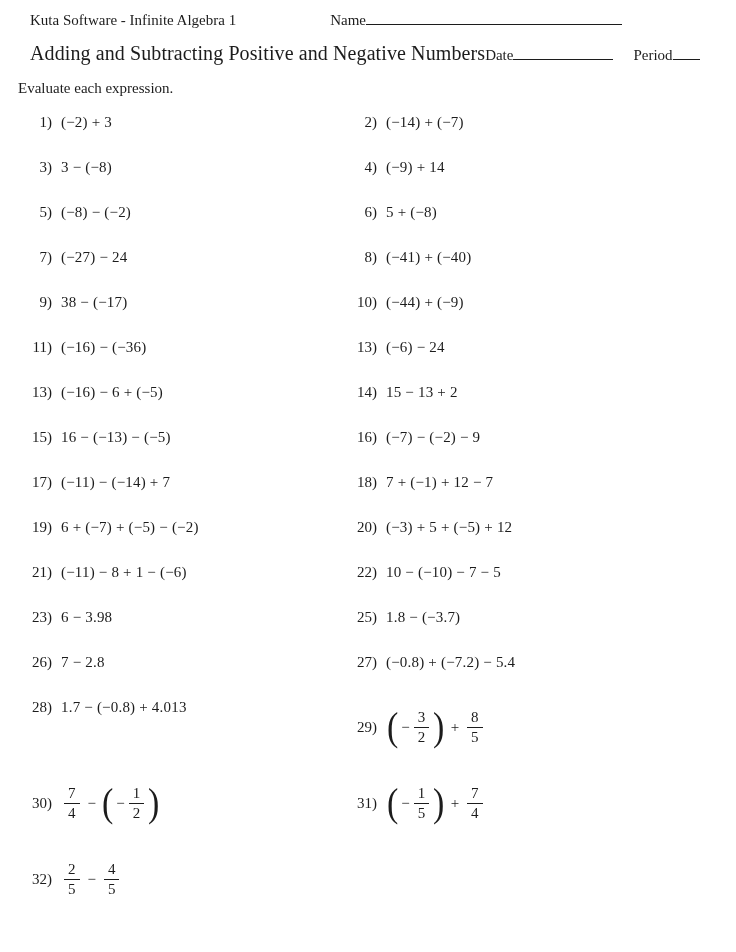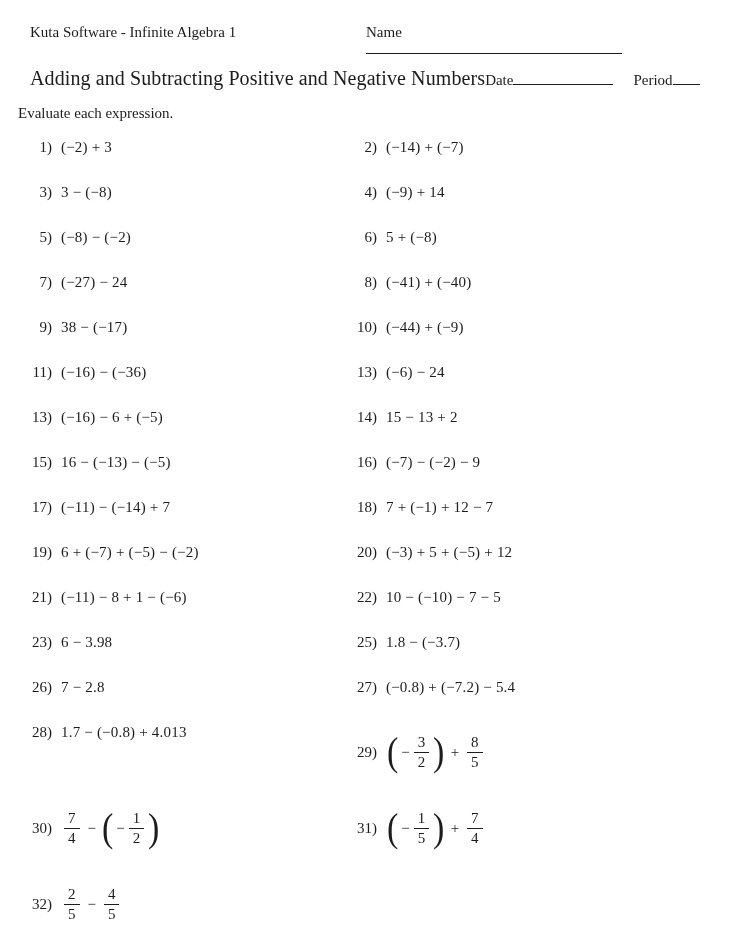--- a/index.html
+++ b/index.html
@@ -8,33 +8,33 @@
     background: #ffffff;
   }
   body {
     width: 736px;
     height: 952px;
     overflow: hidden;
     font-family: "Liberation Serif", "DejaVu Serif", serif;
     color: #1c1c1c;
   }
   .sheet {
-    padding-top: 24px;
+    padding-top: 12px;
     width: 668px;
     box-sizing: border-box;
   }
   
   .hrow1 {
     display: flex;
     justify-content: space-between;
     align-items: baseline;
     margin: 0 30px 0 30px;
     font-size: 15px;
   }
-  .namegroup { display: inline-flex; align-items: baseline; flex-direction: column; }
+  .namegroup { display: inline-flex; align-items: baseline; }
   .uline {
     display: inline-block;
     border-bottom: 1.2px solid #1c1c1c;
     height: 12px;
   }
   .name-line   { width: 256px; }
   .date-line   { width: 100px; }
   .period-line { width: 27px; }
   .hrow1-right-pad { padding-right: 16px; }
   .hrow2 {

